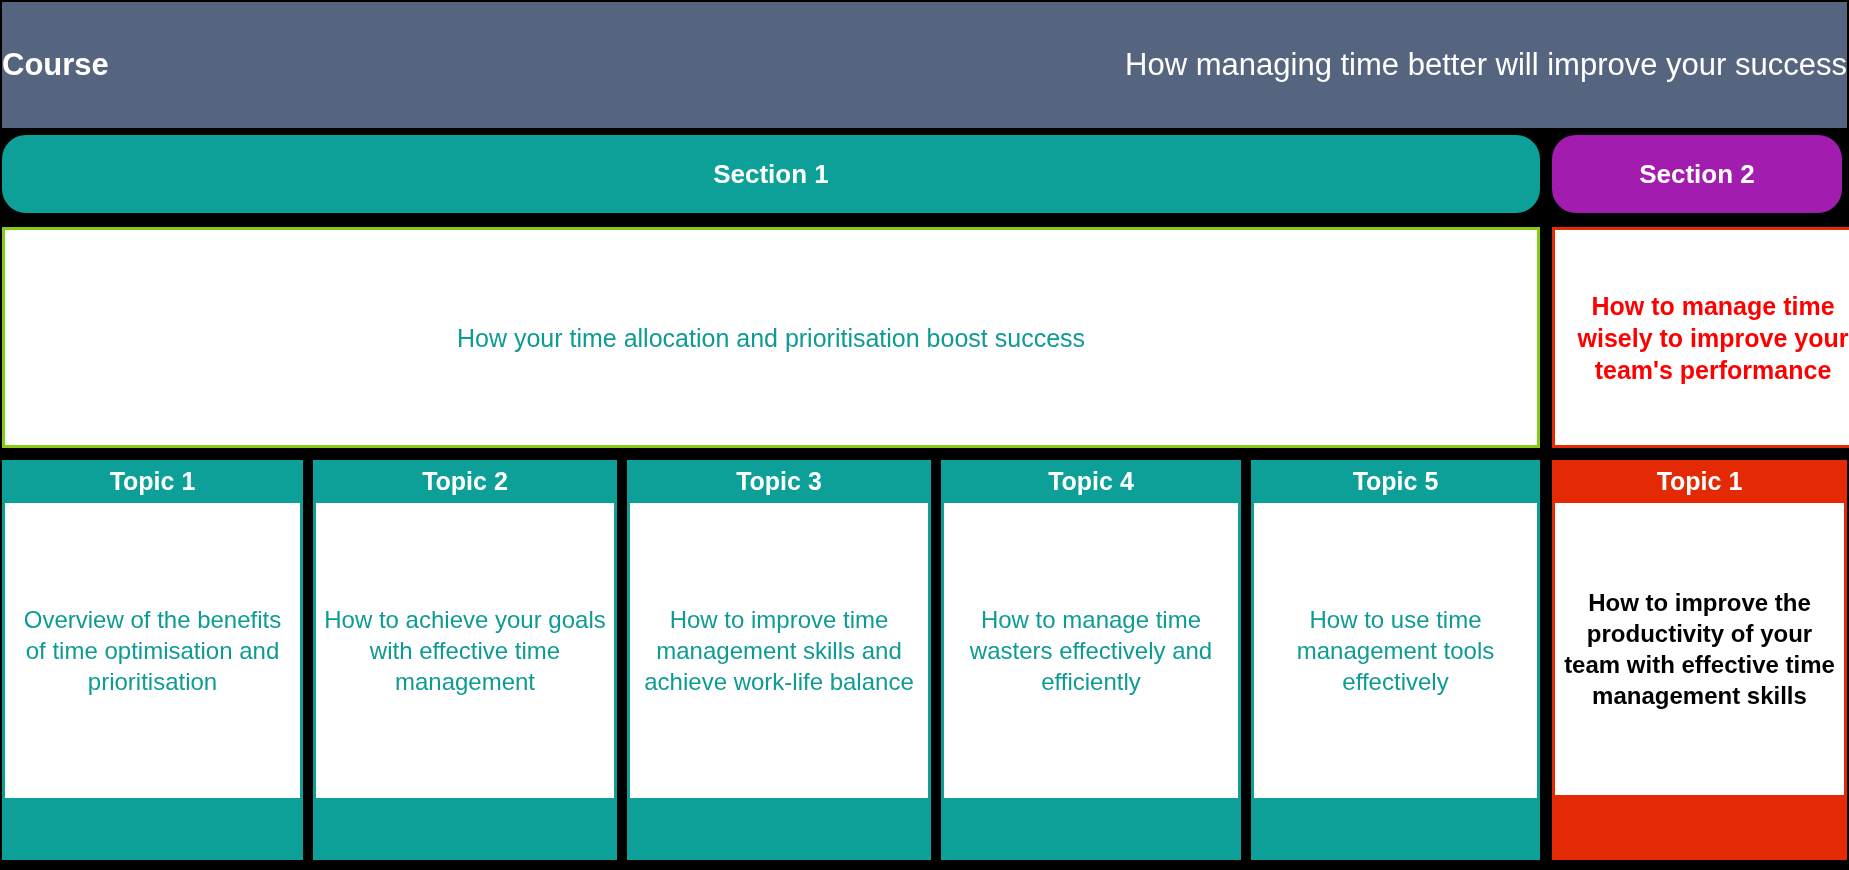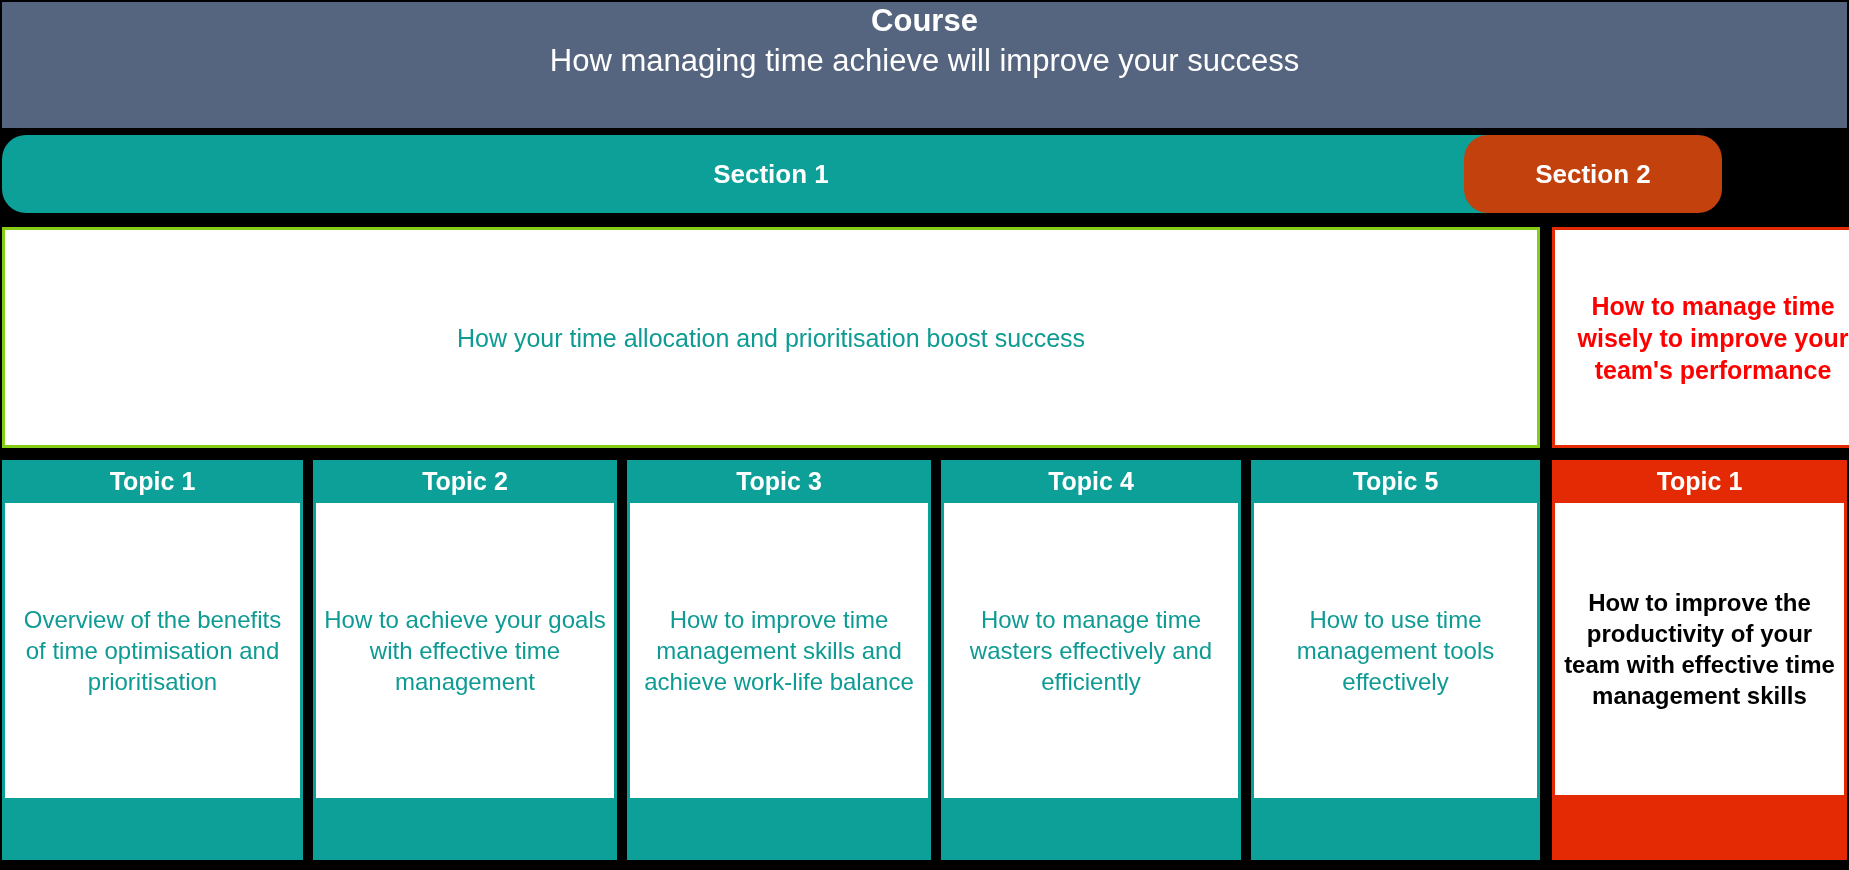--- a/index.html
+++ b/index.html
@@ -21,23 +21,23 @@
 
   
   .course-header {
     position: absolute;
     left: 2px;
     top: 2px;
     width: 1845px;
     height: 126px;
     background: #56657F;
     display: flex;
-    flex-direction: column;
-    align-items: center;
-    justify-content: flex-start;
+    flex-direction: row;
+    align-items: center;
+    justify-content: space-between;
     box-sizing: border-box;
   }
   .course-title {
     color: #FFFFFF;
     font-size: 31px;
     font-weight: bold;
     line-height: 1.25;
     text-align: center;
   }
   .course-subtitle {
@@ -59,21 +59,21 @@
     box-sizing: border-box;
     border-radius: 24px;
   }
   .section-bar .section-label {
     color: #FFFFFF;
     font-size: 26px;
     font-weight: bold;
     text-align: center;
   }
   .section-bar.teal { left: 2px;    width: 1538px; background: #0CA098; }
-  .section-bar.red  { left: 1464px; width: 258px;  background: #c2410c; }
+  .section-bar.red  { left: 1552px; width: 290px;  background: #a21caf; }
 
   
   .section-desc {
     position: absolute;
     top: 227px;
     height: 221px;
     background: #FFFFFF;
     display: flex;
     align-items: center;
     justify-content: center;
@@ -154,21 +154,21 @@
   .topic-col.red .topic-text { color: #000000; font-size: 24px; font-weight: bold; }
   .topic-col.red .topic-foot { height: 65px; background: #E32A05; }
 </style>
 </head>
 <body>
 
 <div id="canvas">
 
   <div class="course-header">
     <div class="course-title">Course</div>
-    <div class="course-subtitle">How managing time achieve will improve your success</div>
+    <div class="course-subtitle">How managing time better will improve your success</div>
   </div>
 
   <div class="section-bar teal">
     <span class="section-label">Section 1</span>
   </div>
 
   <div class="section-bar red">
     <span class="section-label">Section 2</span>
   </div>
 

